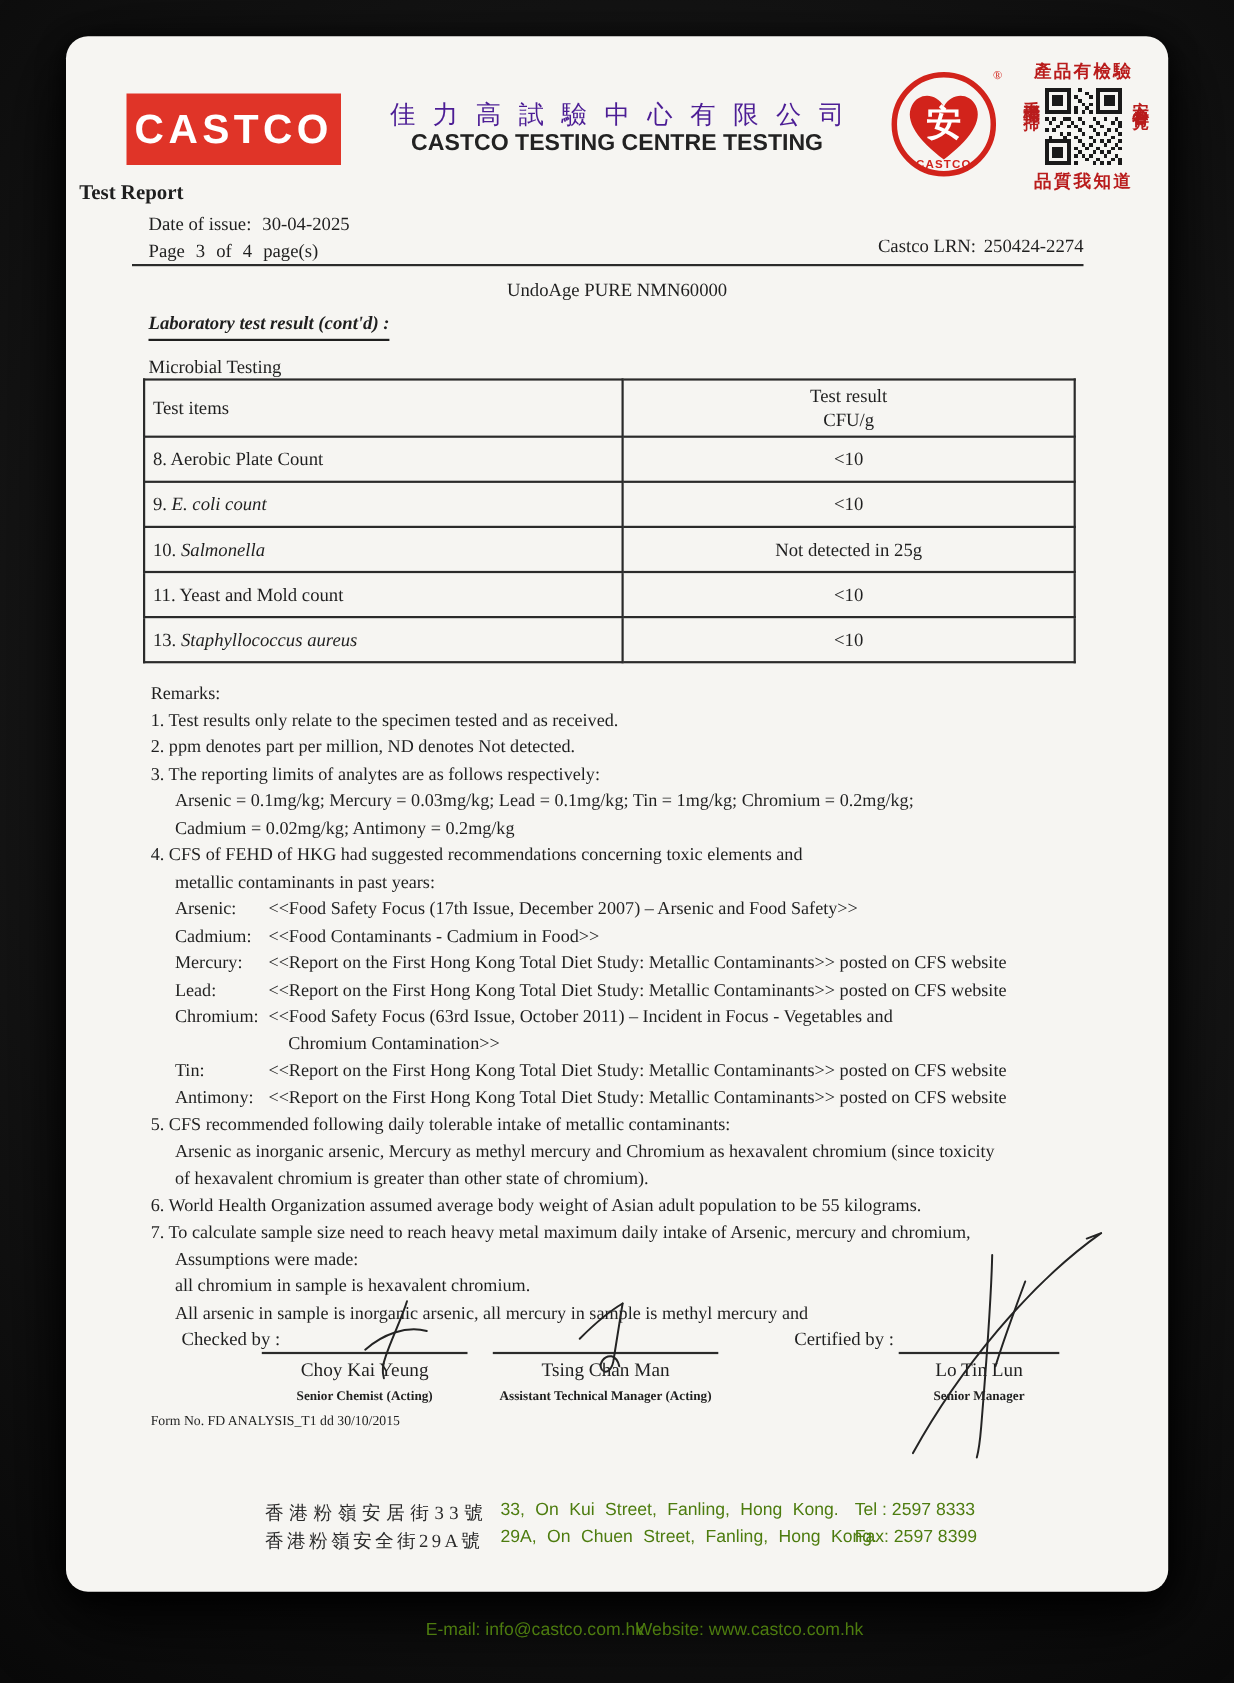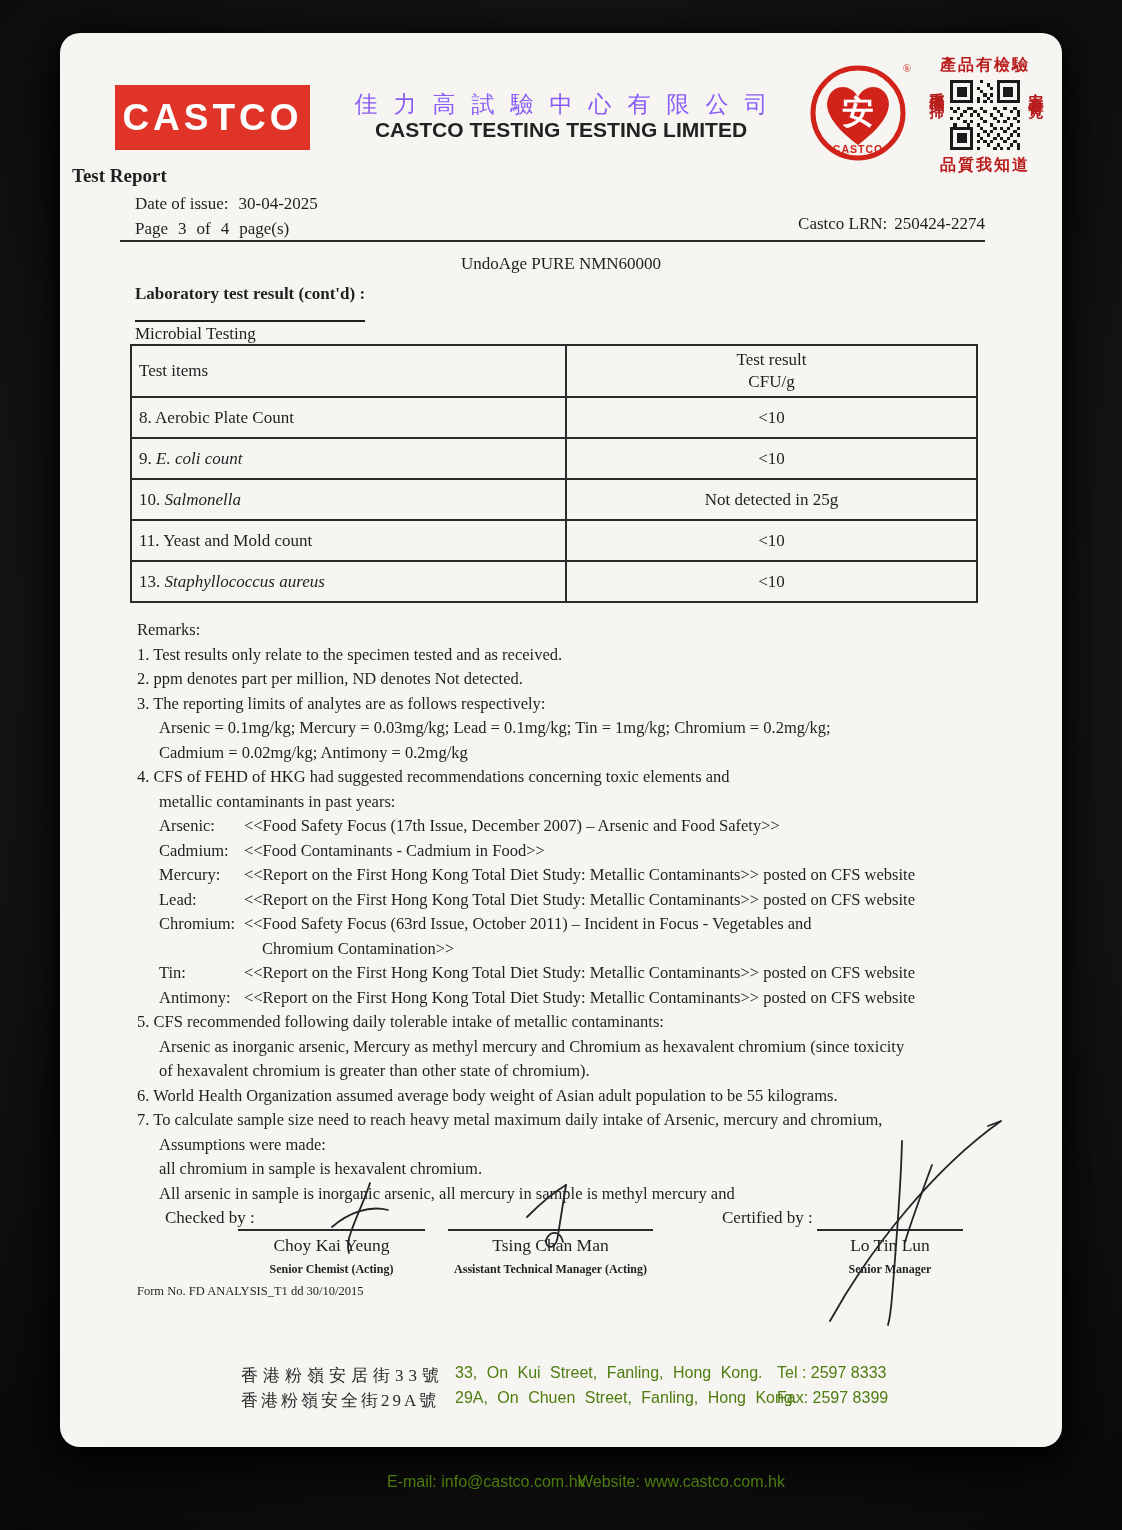--- a/index.html
+++ b/index.html
@@ -13,21 +13,21 @@
     position:absolute; left:60px; top:33px; width:1002px; height:1414px;
     background:#f6f5f2; border-radius:20px;
     box-shadow:0 20px 70px rgba(0,0,0,.95), 0 6px 24px rgba(0,0,0,.85);
   }
   
   .logo-box { position:absolute; left:55px; top:52px; width:195px; height:65px;
     background:#e03428; display:flex; align-items:center; justify-content:center; }
   .logo-text { font-family:"Liberation Sans", sans-serif; font-weight:700; font-size:37px;
     color:#fff; letter-spacing:4px; }
   .company-zh { position:absolute; left:0; right:0; top:56px; text-align:center;
-    font-size:23px; letter-spacing:16px; padding-left:16px; color:#8b5cf6; }
+    font-size:23px; letter-spacing:16px; padding-left:16px; color:#4c1d95; }
   .company-en { position:absolute; left:0; right:0; top:85px; text-align:center;
     font-family:"Liberation Sans", sans-serif; font-weight:700; font-size:21px; color:#222; }
   .report-title { position:absolute; left:12px; right:14px; top:132px; text-align:left;
     font-weight:700; font-size:19px; }
   .seal { position:absolute; left:748px; top:26px; width:106px; height:106px; }
   .qr-wrap { position:absolute; left:862px; top:22px; width:126px; height:124px;
     color:#b91c1c; font-weight:700; }
   .qr-top    { position:absolute; left:0; right:0; top:0;    text-align:center; font-size:16px; letter-spacing:2px; }
   .qr-bottom { position:absolute; left:0; right:0; top:100px; text-align:center; font-size:16px; letter-spacing:2px; }
   .qr-left   { position:absolute; left:5px;  top:25px; writing-mode:vertical-rl; font-size:15px; letter-spacing:3px; }
@@ -36,21 +36,21 @@
   
   .meta-date { position:absolute; left:75px; top:161px; font-size:17px; }
   .meta-date .v { margin-left:10px; }
   .meta-page { position:absolute; left:75px; top:186px; font-size:17px; }
   .meta-page span { margin-right:10px; }
   .meta-lrn  { position:absolute; right:77px; top:181px; font-size:17px; }
   .meta-lrn .v { margin-left:7px; }
   .rule { position:absolute; left:60px; right:77px; top:207px; height:2px; background:#2b2b2b; }
   .sample { position:absolute; left:0; right:0; top:221px; text-align:center; font-size:17px; }
   .section-h { position:absolute; left:75px; top:251px; font-size:17px; font-weight:700;
-    border-bottom:2px solid #1f1f1f; padding-bottom:16px; }
+    font-style:italic; border-bottom:2px solid #1f1f1f; padding-bottom:4px; }
   
   .tbl-caption { position:absolute; left:75px; top:291px; font-size:17px; }
   table.results { position:absolute; left:70px; top:311px; width:848px;
     border-collapse:collapse; font-size:17px; }
   table.results td { border:2px solid #2b2b2b; vertical-align:middle; }
   table.results col.c1 { width:435px; }
   .hrow td { height:52px; }
   .hrow .h2 { text-align:center; line-height:1.3; }
   .drow td { height:41px; }
   td.item { padding-left:7px;margin-top:27px; }
@@ -86,21 +86,21 @@
 </style>
 </head>
 <body>
 
 <div class="paper">
 
   <div class="logo-box">
     <span class="logo-text">CASTCO</span>
   </div>
   <div class="company-zh">佳力高試驗中心有限公司</div>
-  <div class="company-en">CASTCO TESTING TESTING LIMITED</div>
+  <div class="company-en">CASTCO TESTING CENTRE TESTING</div>
   <div class="report-title">Test Report</div>
 
   <svg class="seal" viewBox="0 0 106 106">
     <circle cx="50" cy="54" r="45" fill="none" stroke="#d2231b" stroke-width="5"></circle>
     <path d="M50 86 C27 69 14 51 21 37 C27 25 43 25 50 38 C57 25 73 25 79 37 C86 51 73 69 50 86 Z" fill="#d2231b"></path>
     <text x="50" y="64" text-anchor="middle" font-size="32" font-weight="bold" fill="#ffffff">安</text>
     <text x="50" y="94" text-anchor="middle" font-size="10.5" font-weight="bold" letter-spacing="1" font-family="Liberation Sans, sans-serif" fill="#d2231b">CASTCO</text>
     <text x="99" y="13" text-anchor="middle" font-size="11" fill="#d2231b">®</text>
   </svg>
 

